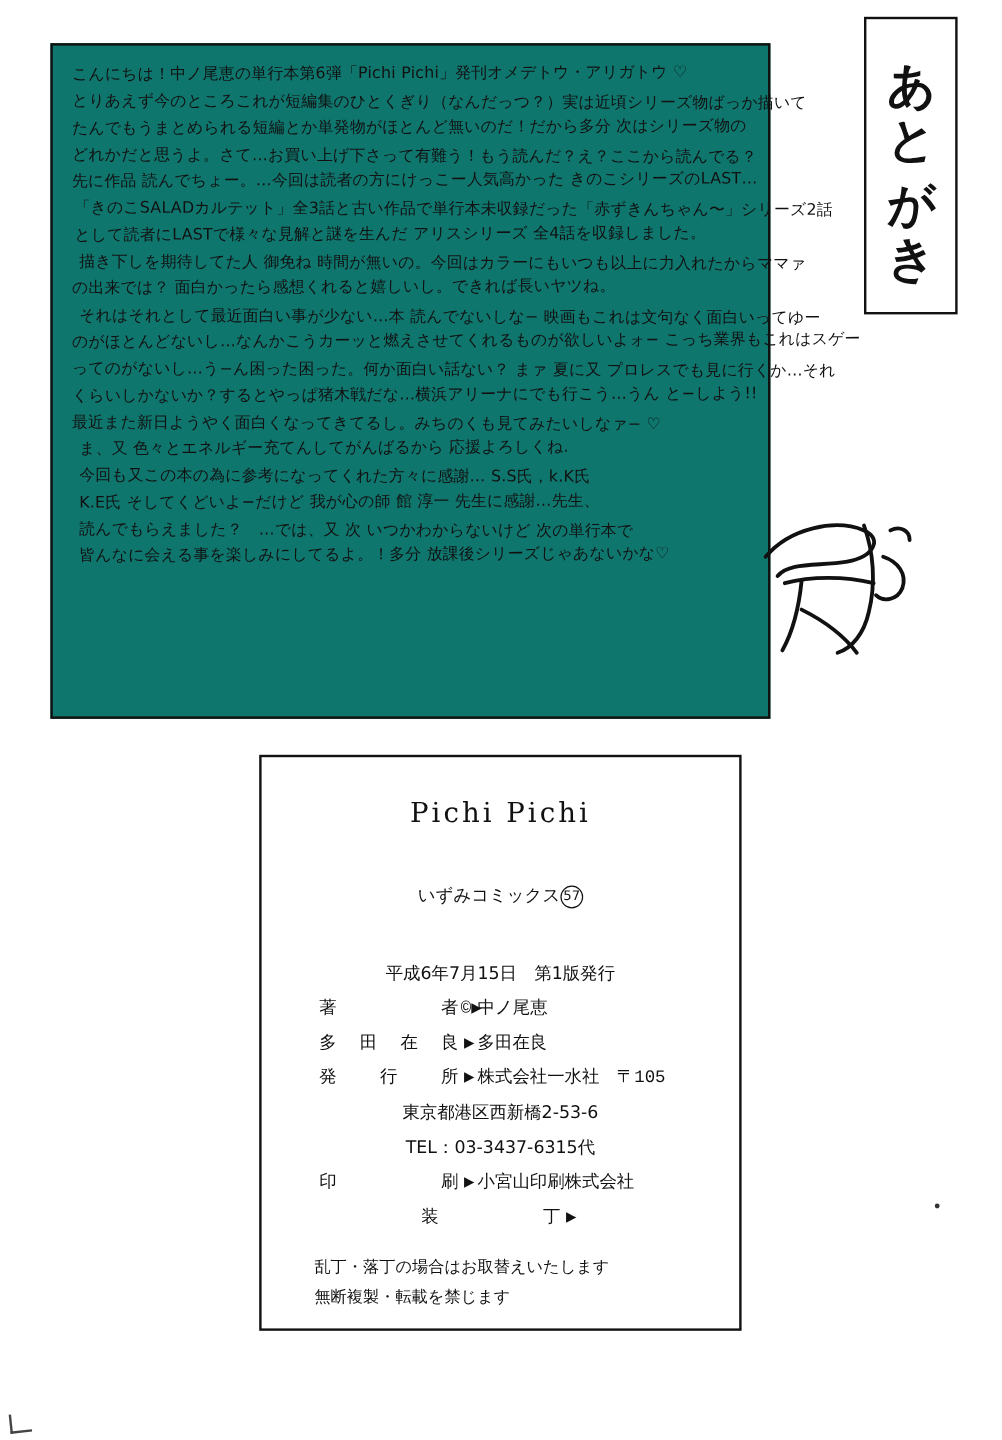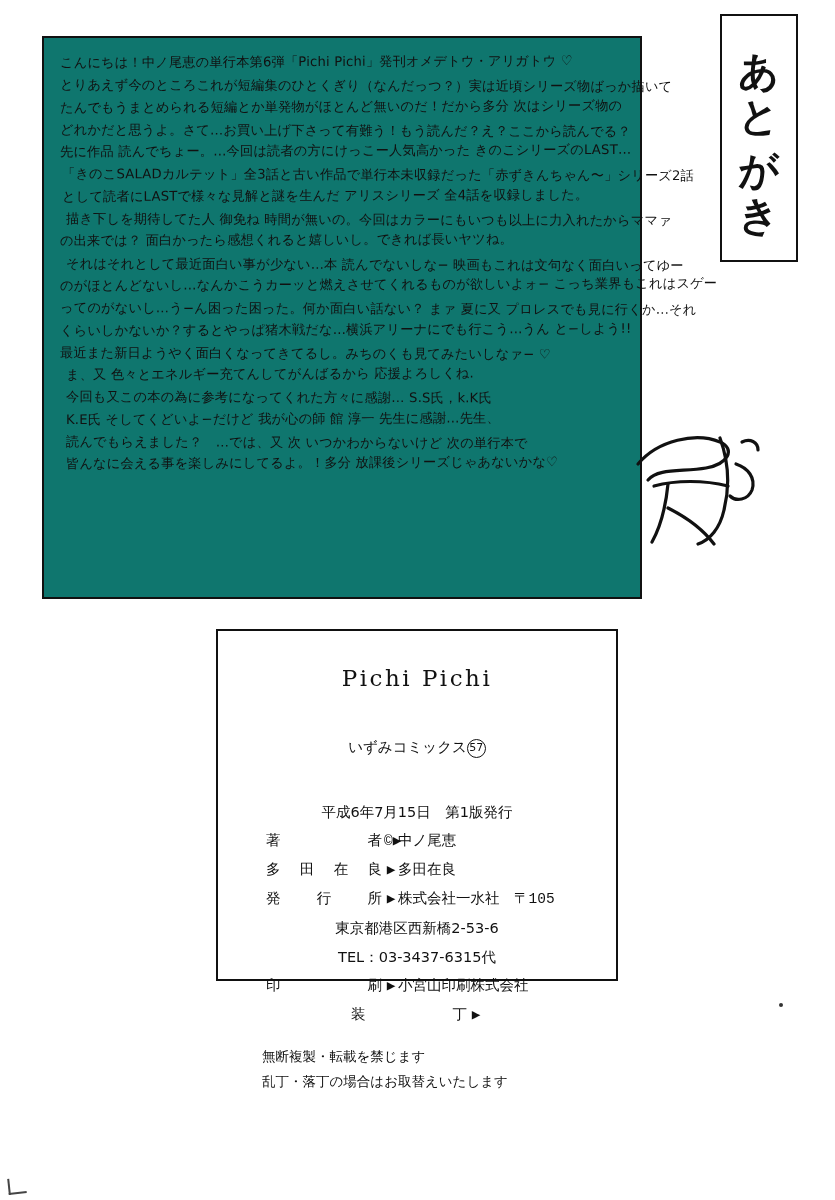--- a/index.html
+++ b/index.html
@@ -83,21 +83,21 @@
     height: 130px;
     pointer-events: none;
   }
 
   
   #colophon-panel {
     position: absolute;
     left: 216px;
     top: 629px;
     width: 402px;
-    height: 352px;
+    height: 480px;
     border: 2px solid #111;
     box-sizing: border-box;
     background: #fff;
     padding-top: 34px;
   }
   #colophon-title {
     text-align: center;
     font-family: "DejaVu Serif", serif;
     font-size: 23px;
     letter-spacing: 2.5px;
@@ -258,19 +258,19 @@
     <span class="arw">▶</span>
     <span class="val">小宮山印刷株式会社</span>
   </div>
 
   <div class="colophon-row">
     <span class="lbl">装　　丁</span>
     <span class="arw">▶</span>
   </div>
 
   <div class="colophon-notes">
+    <div>乱丁・落丁の場合はお取替えいたします</div>
     <div>無断複製・転載を禁じます</div>
-    <div>乱丁・落丁の場合はお取替えいたします</div>
   </div>
 </div>
 
 <div id="page-speck"></div>
 <div id="corner-mark"></div>
 
 </body></html>

